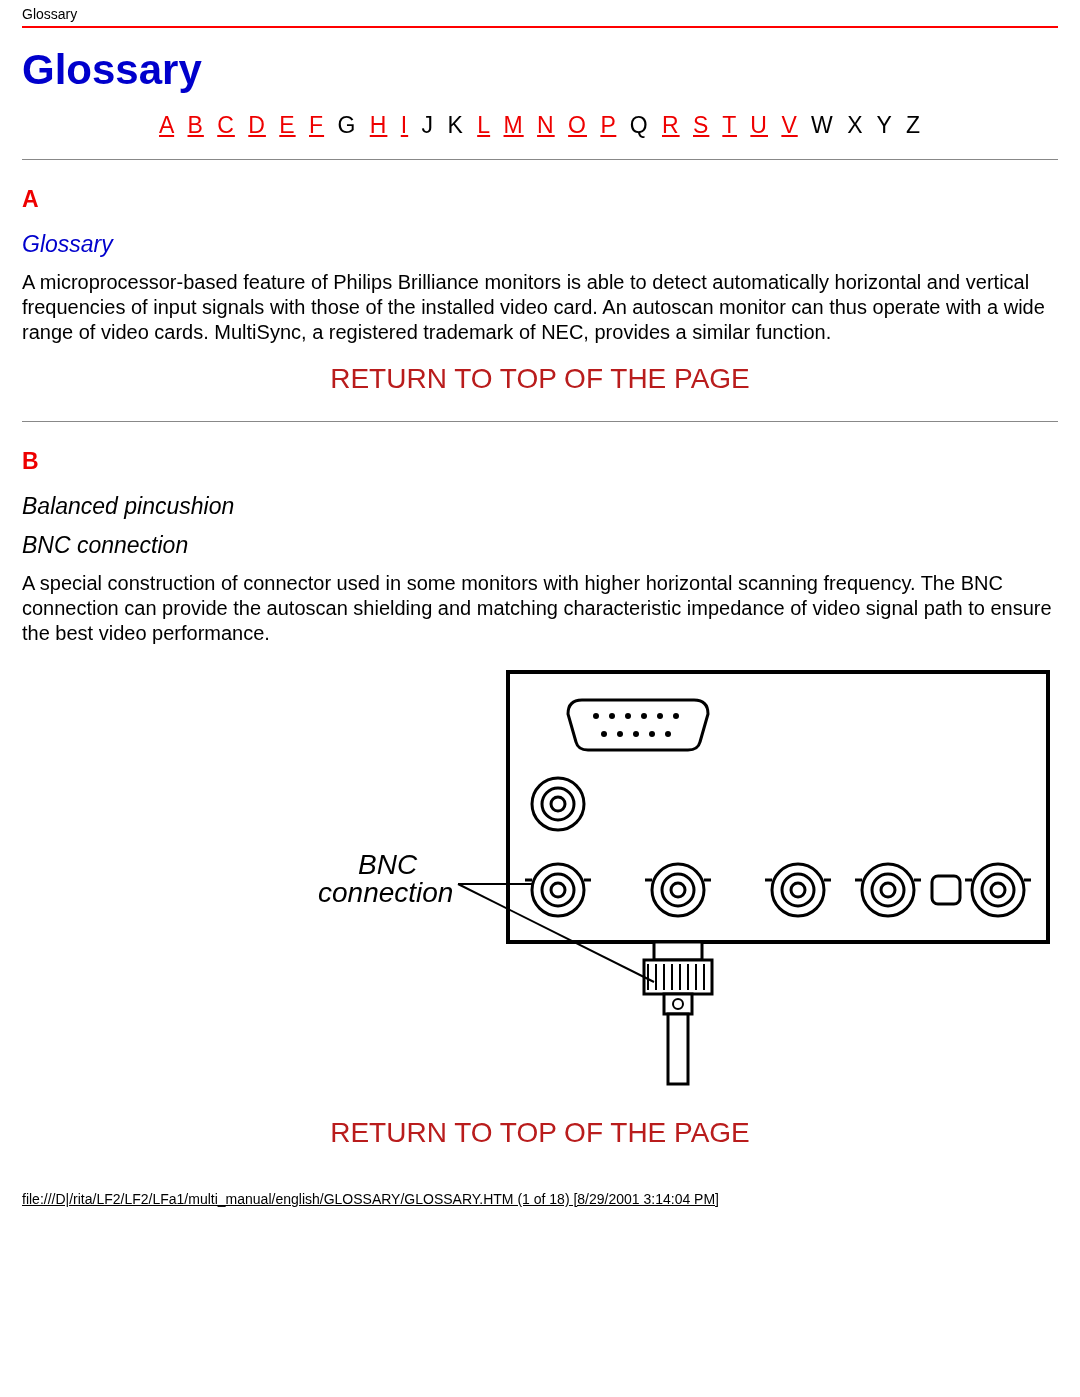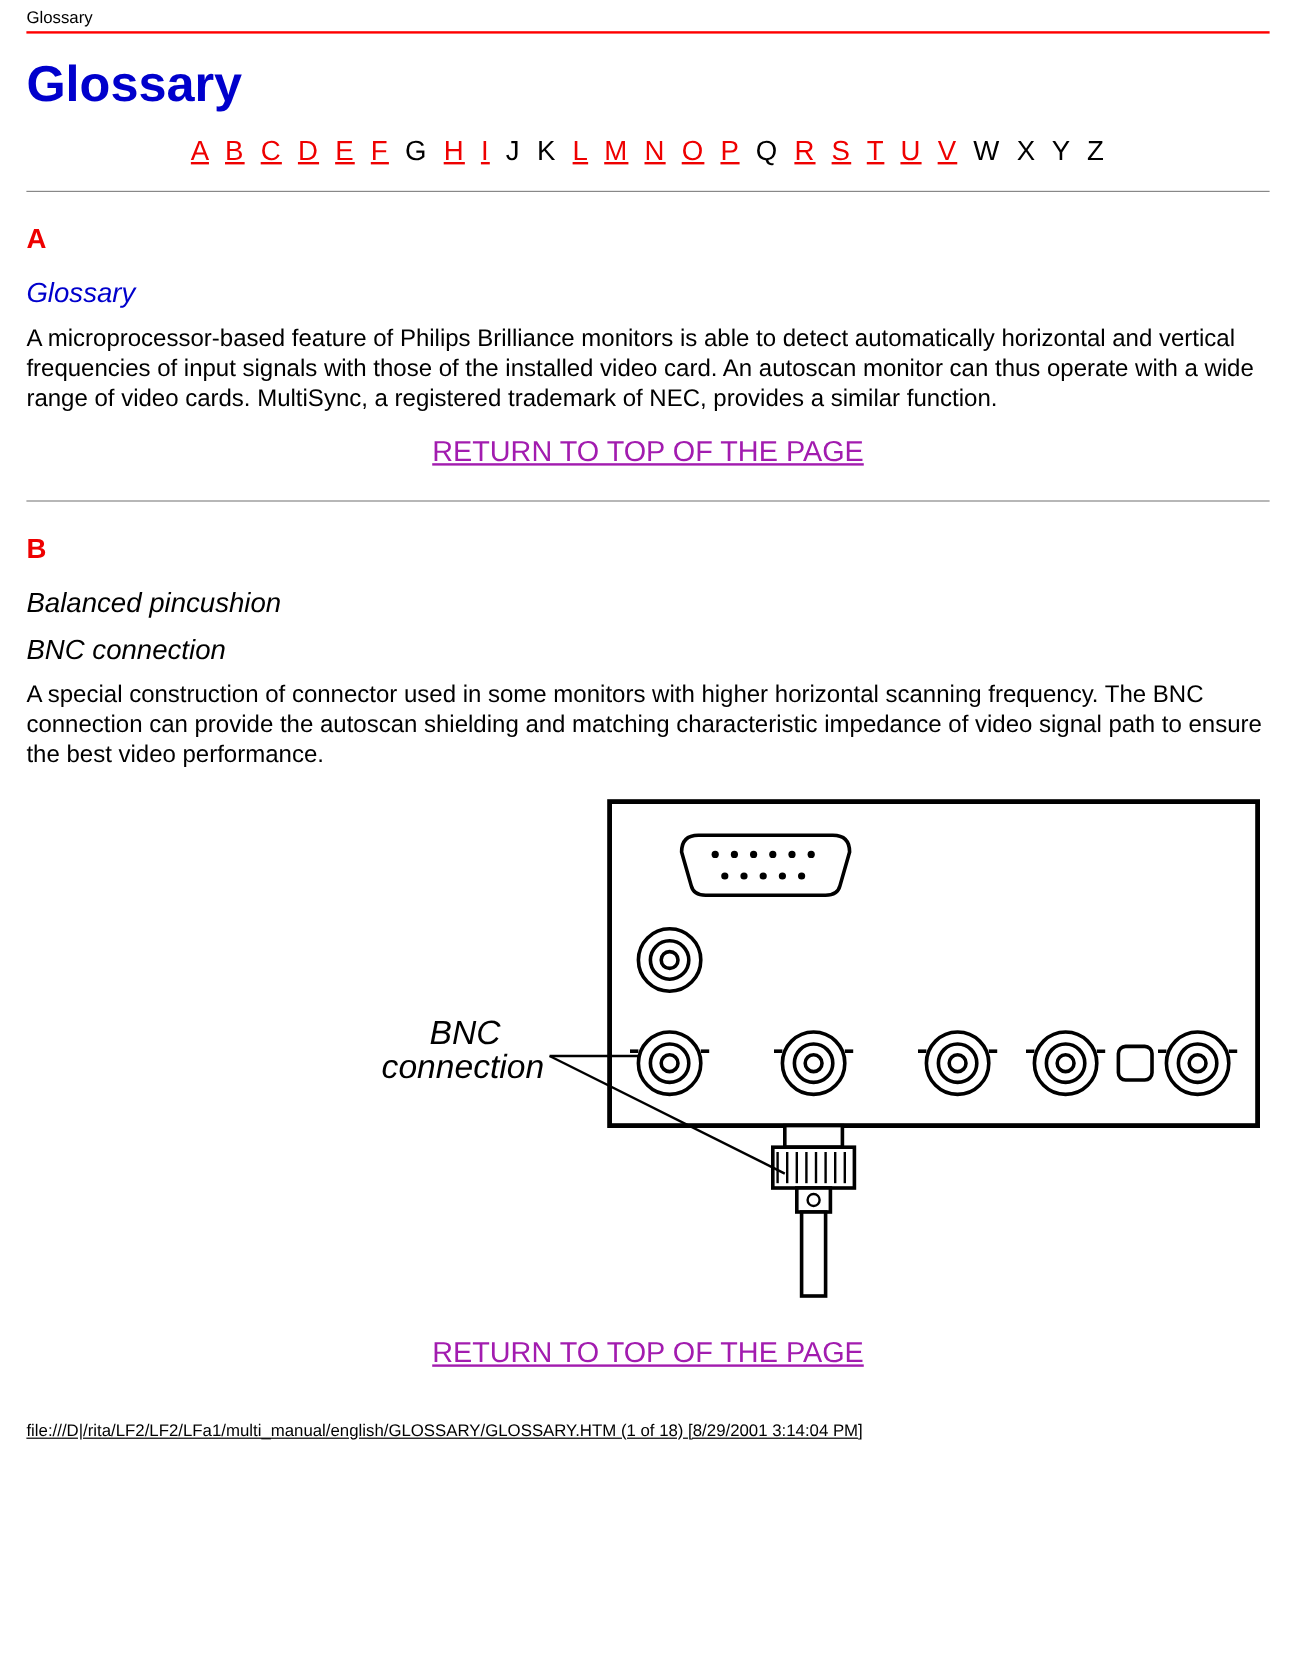--- a/index.html
+++ b/index.html
@@ -69,23 +69,22 @@
   .body-text {
     font-size: 20px;
     line-height: 1.25;
     margin: 0 0 18px 0;
   }
   .return-link-wrap {
     text-align: center;
     margin: 18px 0 26px 0;
   }
   .return-link {
-    color: #a21caf;
-    text-decoration: underline;
-    font-size: 24px;
+    color: #b91c1c;
+    font-size: 28px;
     cursor: pointer;
   }
   .footer {
     font-size: 14px;
     padding: 16px 0 14px 22px;
     color: #000;
     text-decoration: underline;
   }
   .diagram-wrap {
     text-align: right;

